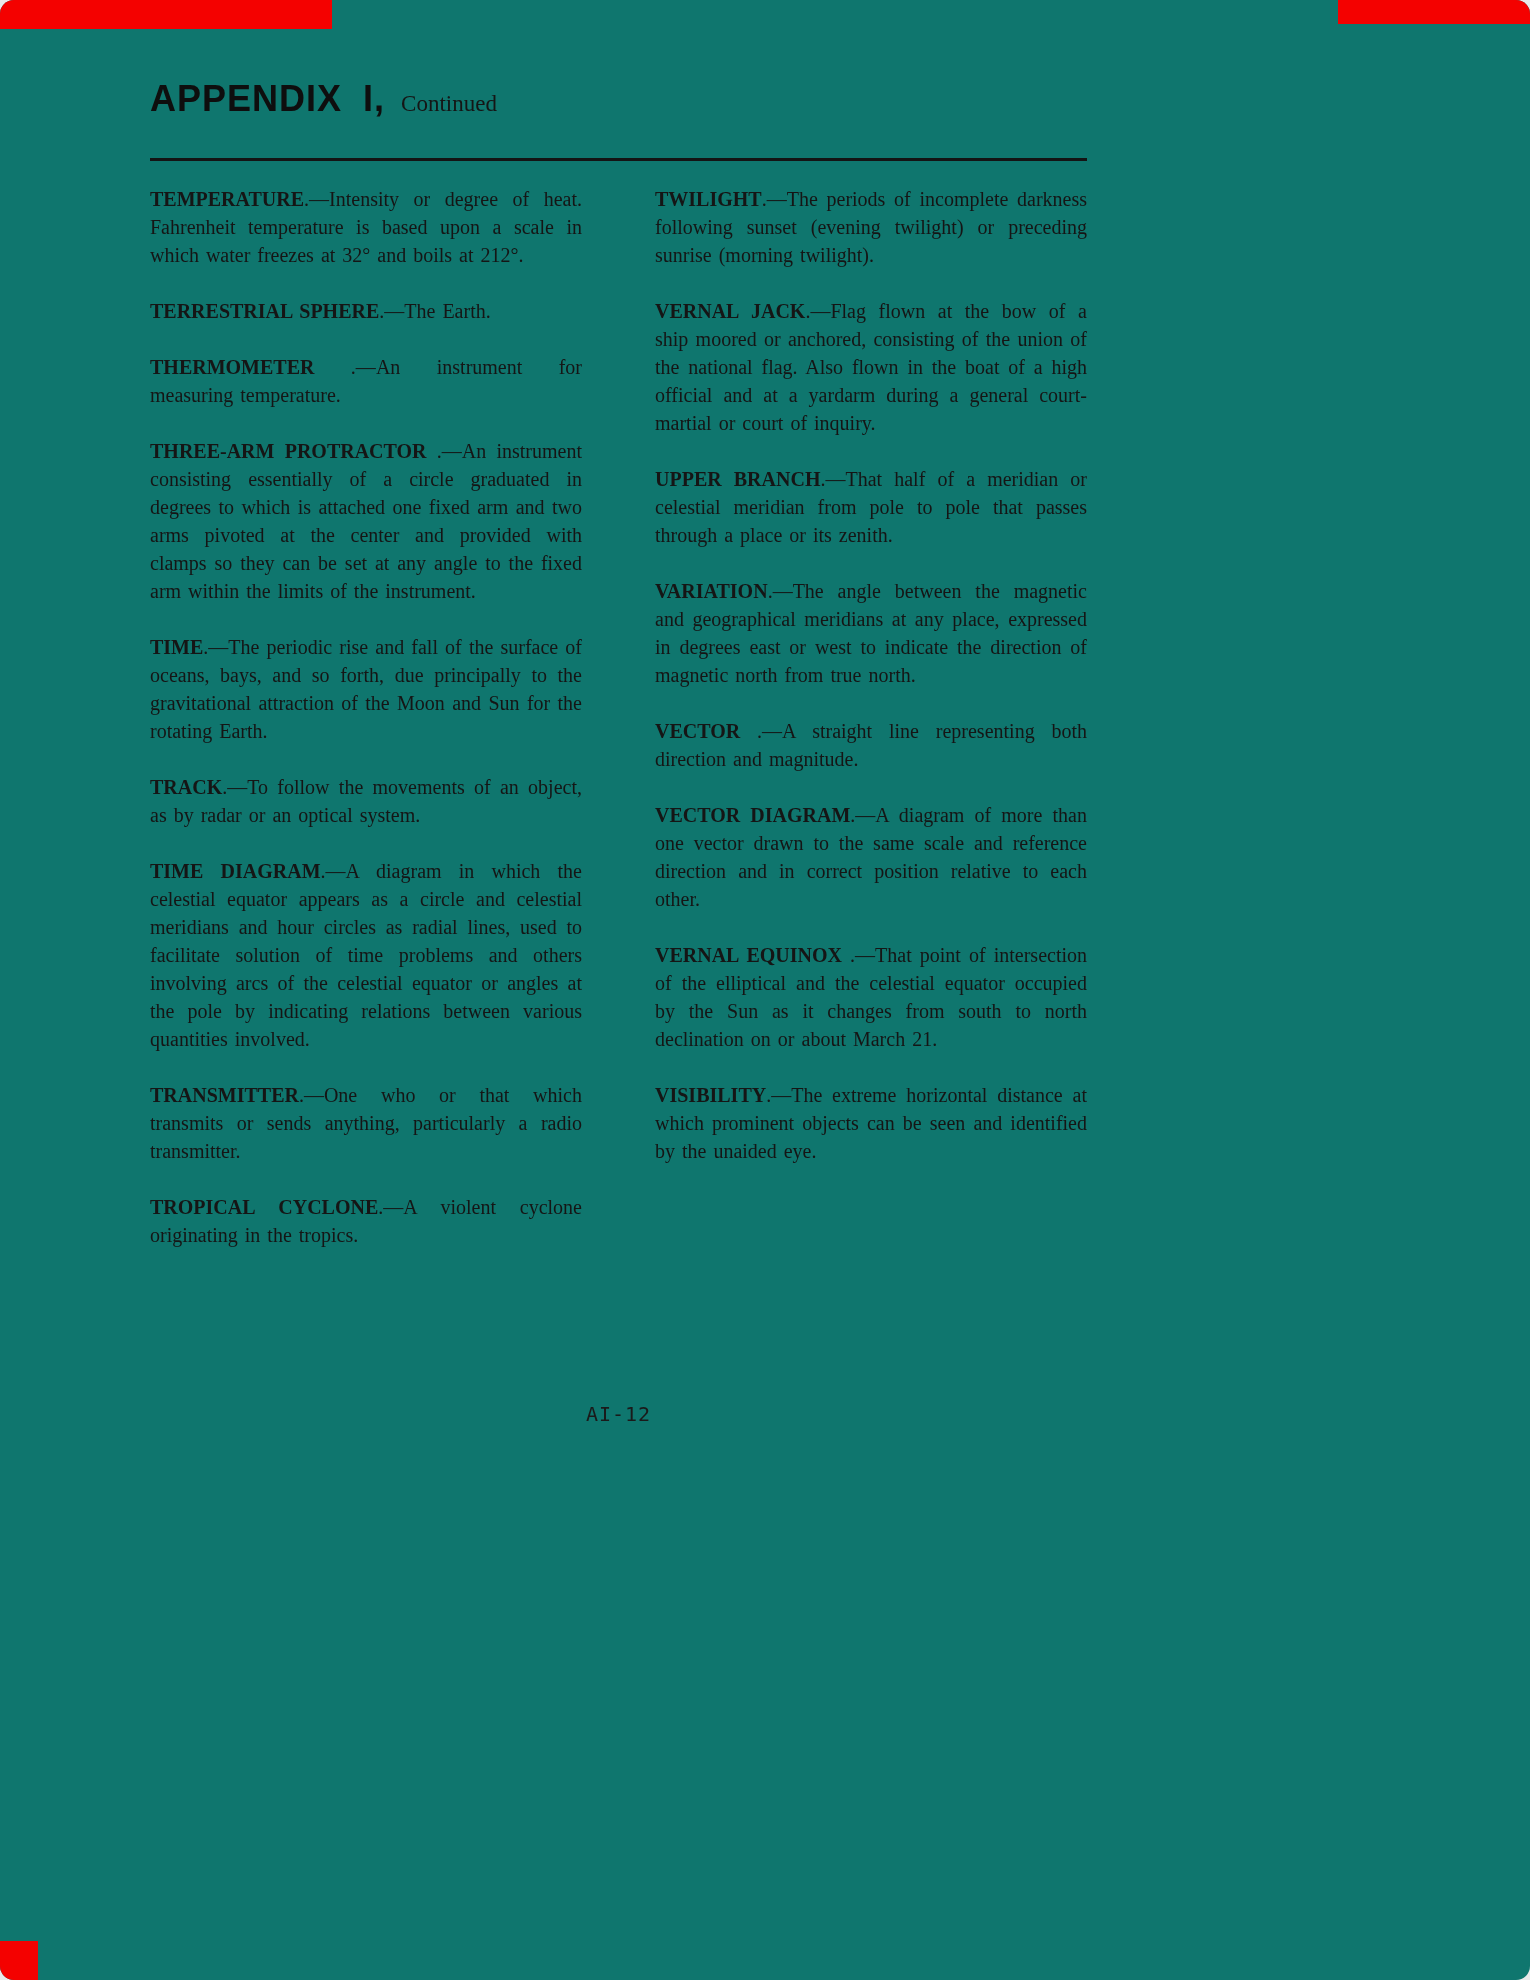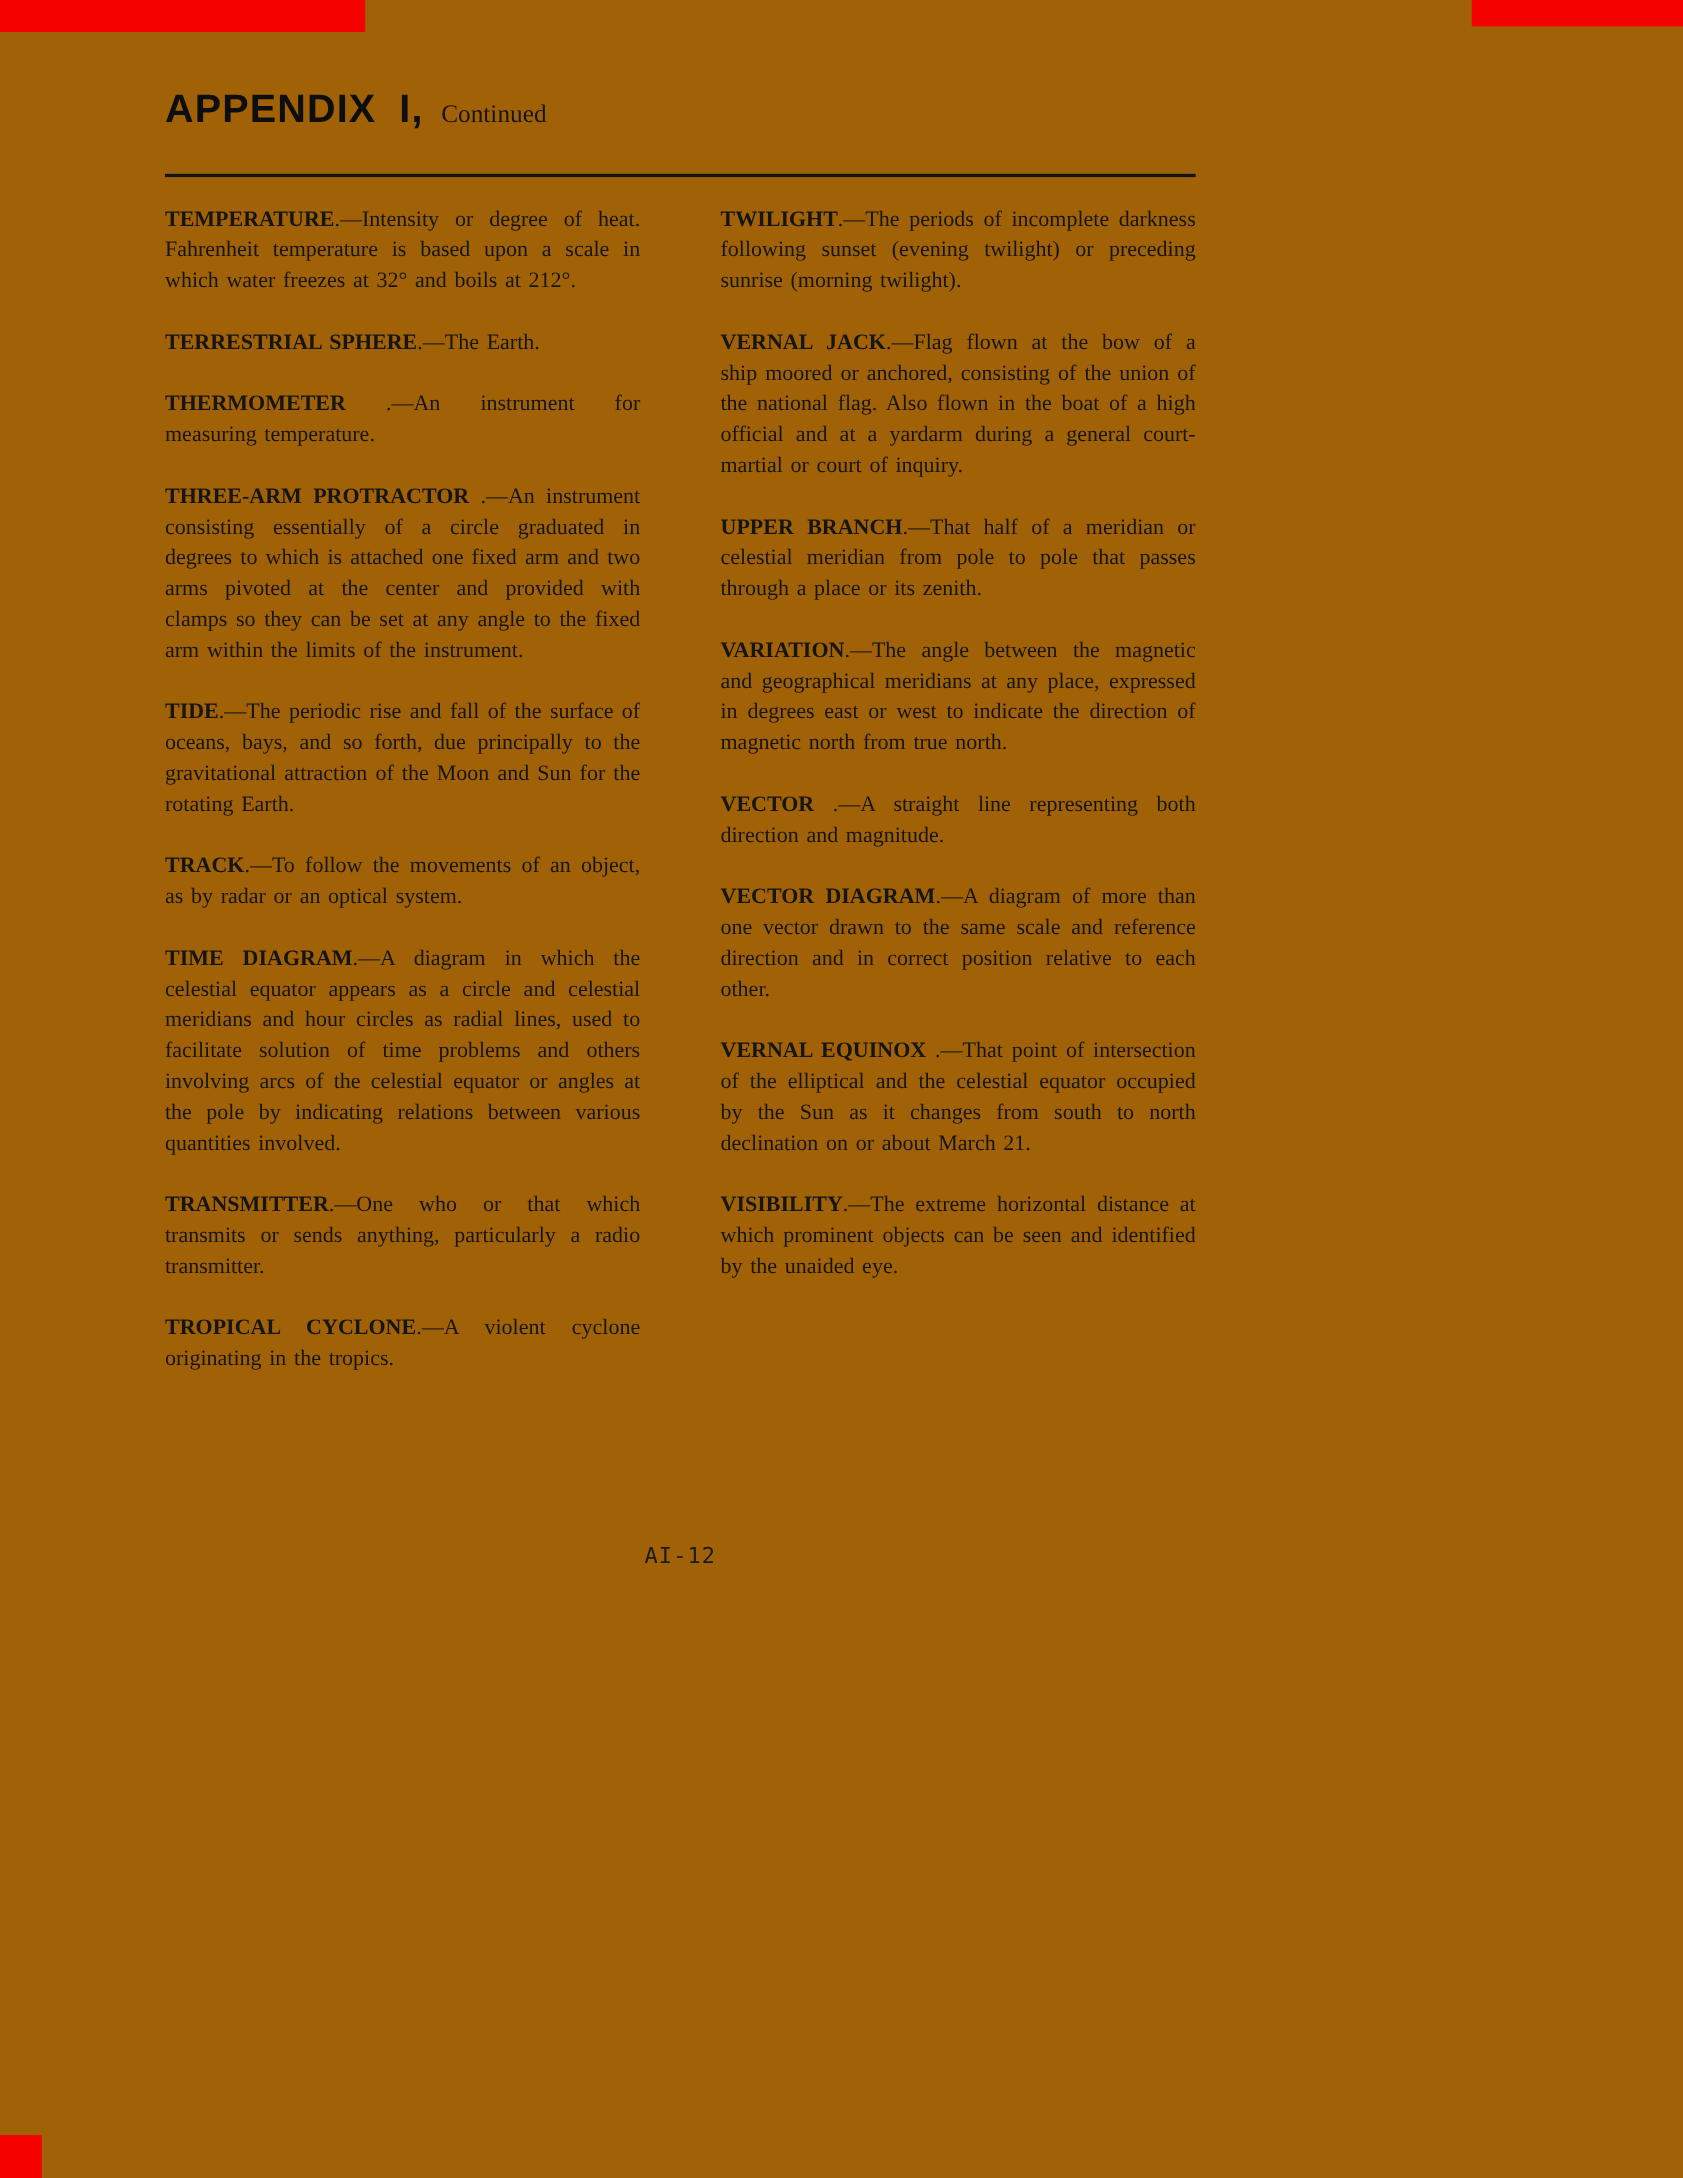--- a/index.html
+++ b/index.html
@@ -1,25 +1,26 @@
 <!DOCTYPE html>
 <html><head>
 <meta charset="utf-8">
 <style>
   * { margin: 0; padding: 0; box-sizing: border-box; }
   html, body { background: #e9e9e9; }
   .page {
     position: relative;
     width: 1530px;
     height: 1980px;
-    background: #a16207;
+    background: #0f766e;
     font-family: "Liberation Serif", serif;
     color: #151515;
     overflow: hidden;
     margin: 0 auto;
+    border-radius: 14px;
   }
   .edge { position: absolute; background: #f40100; }
   .edge-top-left    { left: 0;      top: 0;      width: 332px; height: 29px; }
   .edge-top-right   { left: 1338px; top: 0;      width: 192px; height: 24px; }
   .edge-bottom-left { left: 0;      top: 1941px; width: 38px;  height: 39px; }
 
   .content { position: absolute; left: 150px; top: 78px; width: 937px; }
 
   .header { white-space: nowrap; }
   .title {
@@ -74,21 +75,21 @@
     </div>
 
     <hr class="rule">
 
     <div class="columns">
       <div class="col" id="col-left">
           <p class="entry"><b class="term">TEMPERATURE</b><span>.—</span><span>Intensity or degree of heat. Fahrenheit temperature is based upon a scale in which water freezes at 32° and boils at 212°.</span></p>
           <p class="entry"><b class="term">TERRESTRIAL SPHERE</b><span>.—</span><span>The Earth.</span></p>
           <p class="entry"><b class="term">THERMOMETER</b><span> .—</span><span>An instrument for measuring temperature.</span></p>
           <p class="entry"><b class="term">THREE-ARM PROTRACTOR</b><span> .—</span><span>An instrument consisting essentially of a circle graduated in degrees to which is attached one fixed arm and two arms pivoted at the center and provided with clamps so they can be set at any angle to the fixed arm within the limits of the instrument.</span></p>
-          <p class="entry"><b class="term">TIDE</b><span>.—</span><span>The periodic rise and fall of the surface of oceans, bays, and so forth, due principally to the gravitational attraction of the Moon and Sun for the rotating Earth.</span></p>
+          <p class="entry"><b class="term">TIME</b><span>.—</span><span>The periodic rise and fall of the surface of oceans, bays, and so forth, due principally to the gravitational attraction of the Moon and Sun for the rotating Earth.</span></p>
           <p class="entry"><b class="term">TRACK</b><span>.—</span><span>To follow the movements of an object, as by radar or an optical system.</span></p>
           <p class="entry"><b class="term">TIME DIAGRAM</b><span>.—</span><span>A diagram in which the celestial equator appears as a circle and celestial meridians and hour circles as radial lines, used to facilitate solution of time problems and others involving arcs of the celestial equator or angles at the pole by indicating relations between various quantities involved.</span></p>
           <p class="entry"><b class="term">TRANSMITTER</b><span>.—</span><span>One who or that which transmits or sends anything, particularly a radio transmitter.</span></p>
           <p class="entry"><b class="term">TROPICAL CYCLONE</b><span>.—</span><span>A violent cyclone originating in the tropics.</span></p>
         </div>
       <div class="col" id="col-right">
           <p class="entry"><b class="term">TWILIGHT</b><span>.—</span><span>The periods of incomplete darkness following sunset (evening twilight) or preceding sunrise (morning twilight).</span></p>
           <p class="entry"><b class="term">VERNAL JACK</b><span>.—</span><span>Flag flown at the bow of a ship moored or anchored, consisting of the union of the national flag. Also flown in the boat of a high official and at a yardarm during a general court-martial or court of inquiry.</span></p>
           <p class="entry"><b class="term">UPPER BRANCH</b><span>.—</span><span>That half of a meridian or celestial meridian from pole to pole that passes through a place or its zenith.</span></p>
           <p class="entry"><b class="term">VARIATION</b><span>.—</span><span>The angle between the magnetic and geographical meridians at any place, expressed in degrees east or west to indicate the direction of magnetic north from true north.</span></p>

